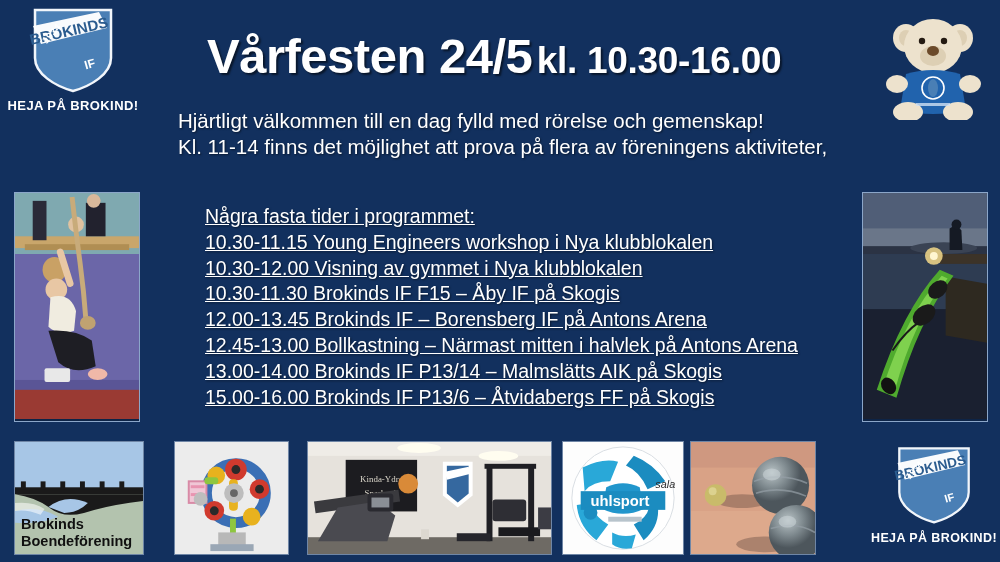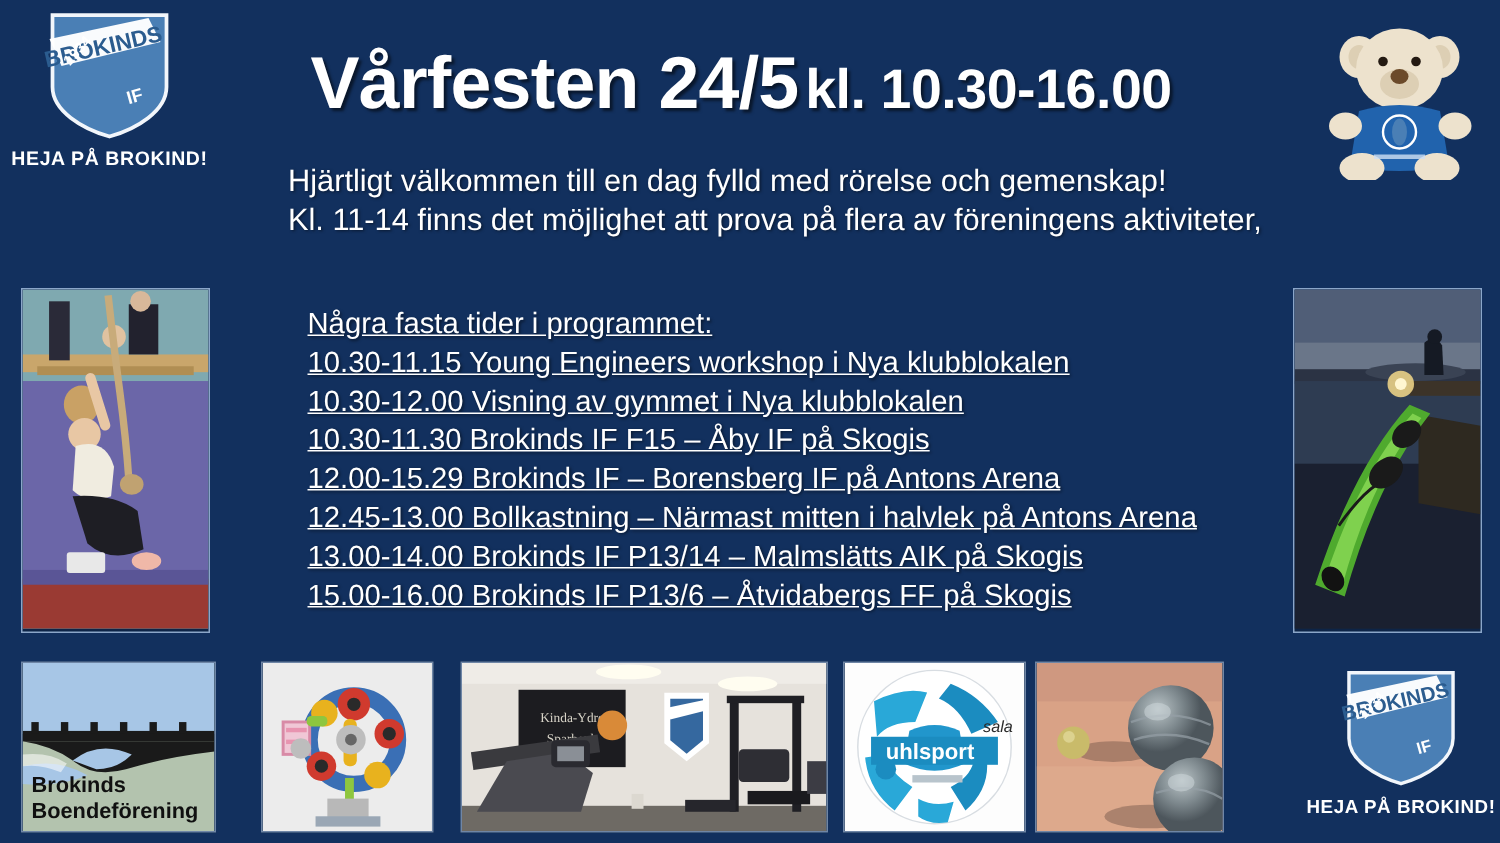--- a/index.html
+++ b/index.html
@@ -36,21 +36,21 @@
   .headline .big {
     font-size:49px; font-weight:bold; letter-spacing:-.5px;
     font-stretch:condensed;
   }
   .headline .small {
     font-size:37px; font-weight:bold; letter-spacing:-.3px;
   }
 
   
   .intro {
-    position:absolute; left:192px; top:108px; width:680px;
+    position:absolute; left:178px; top:108px; width:680px;
     font-size:20.5px; line-height:25.5px; font-weight:500;
     text-shadow:1px 1px 2px rgba(0,0,0,.5);
   }
   .intro div { white-space:nowrap; }
 
   .program {
     position:absolute; left:205px; top:204px; width:700px;
     font-size:19.5px; line-height:25.8px;
     text-shadow:1px 1px 2px rgba(0,0,0,.5);
   }
@@ -94,21 +94,21 @@
   <div class="intro">
     <div>Hjärtligt välkommen till en dag fylld med rörelse och gemenskap!</div>
     <div>Kl. 11-14 finns det möjlighet att prova på flera av föreningens aktiviteter,</div>
   </div>
 
   <div class="program">
     <div class="heading">Några fasta tider i programmet:</div>
     <div>10.30-11.15 Young Engineers workshop i Nya klubblokalen</div>
     <div>10.30-12.00 Visning av gymmet i Nya klubblokalen</div>
     <div>10.30-11.30 Brokinds IF F15 – Åby IF på Skogis</div>
-    <div>12.00-15.29 Brokinds IF – Borensberg IF på Antons Arena</div>
+    <div>12.00-13.45 Brokinds IF – Borensberg IF på Antons Arena</div>
     <div>12.45-13.00 Bollkastning – Närmast mitten i halvlek på Antons Arena</div>
     <div>13.00-14.00 Brokinds IF P13/14 – Malmslätts AIK på Skogis</div>
     <div>15.00-16.00 Brokinds IF P13/6 – Åtvidabergs FF på Skogis</div>
   </div>
 
   <div style="position:absolute; left:880px; top:8px; width:108px; height:112px;">
     <svg width="108" height="112" viewBox="0 0 108 112">
       <ellipse cx="26" cy="30" rx="13" ry="14" class="bear-fur"></ellipse>
       <ellipse cx="80" cy="30" rx="13" ry="14" class="bear-fur"></ellipse>
       <ellipse cx="26" cy="30" rx="7" ry="8" class="bear-fur-d"></ellipse>

